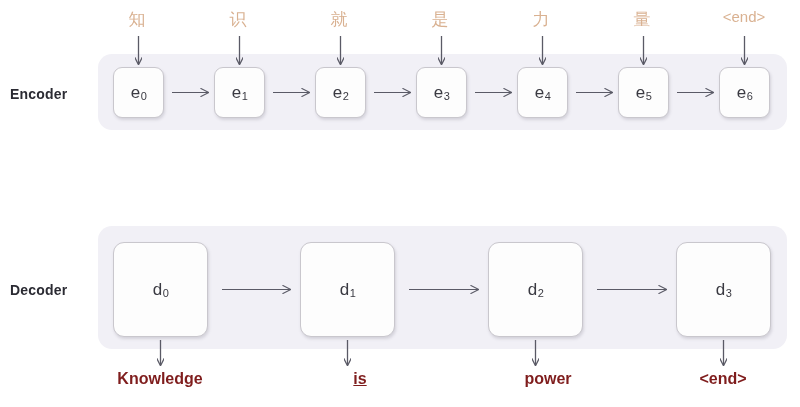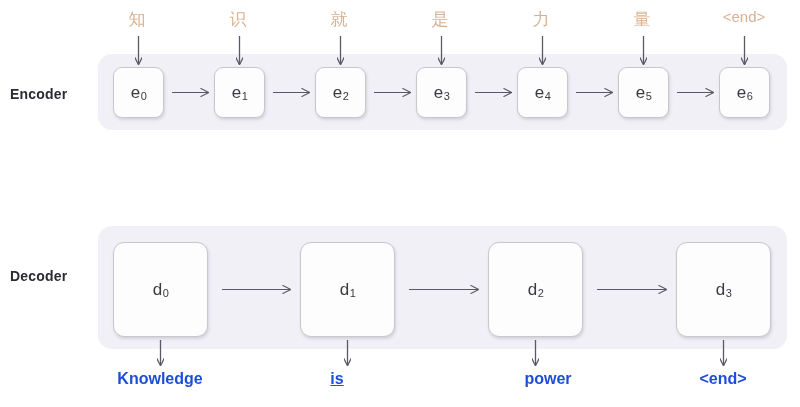--- a/index.html
+++ b/index.html
@@ -22,21 +22,21 @@
   
   .row-label {
     position: absolute;
     font-size: 14px;
     font-weight: bold;
     color: #2b2b33;
     letter-spacing: 0.2px;
     white-space: nowrap;
   }
   .row-label.encoder { left: 10px; top: 86px; }
-  .row-label.decoder { left: 10px; top: 268px; }
+  .row-label.decoder { left: 10px; top: 282px; }
 
   
   .panel {
     position: absolute;
     background: #f1f0f6;
     border-radius: 14px;
   }
   .panel.encoder-panel {
     left: 98px;
     top: 54px;
@@ -96,21 +96,21 @@
     transform: translateX(-50%);
   }
   .token.endtok { font-size: 15px; }
 
   
   .outword {
     position: absolute;
     top: 370px;
     font-size: 16px;
     font-weight: bold;
-    color: #1d4ed8;
+    color: #7f1d1d;
     white-space: nowrap;
     transform: translateX(-50%);
   }
 
   
   .arrows {
     position: absolute;
     left: 0;
     top: 0;
     width: 800px;
@@ -181,21 +181,21 @@
         <span>d</span>
         <span class="sub">2</span>
       </div>
       <div class="cell dec" style="left: 676px;">
         <span>d</span>
         <span class="sub">3</span>
       </div>
     </div>
   <div id="dec-words">
       <div class="outword" style="left: 160px;">Knowledge</div>
-      <div class="outword" style="left: 337px; text-decoration: underline;">is</div>
+      <div class="outword" style="left: 360px; text-decoration: underline;">is</div>
       <div class="outword" style="left: 548px;">power</div>
       <div class="outword" style="left: 723px;">&lt;end&gt;</div>
     </div>
 
   <svg class="arrows" id="arrow-layer" viewBox="0 0 800 407">
     <defs>
       <marker id="ah" viewBox="0 0 10 10" refX="9" refY="5" markerWidth="7" markerHeight="7" orient="auto-start-reverse">
         <path d="M 0 0 L 10 5 L 0 10" fill="none" stroke="#5a5a66" stroke-width="1.4"></path>
       </marker>
       <marker id="ahd" viewBox="0 0 10 10" refX="9" refY="5" markerWidth="6" markerHeight="6" orient="auto-start-reverse">

